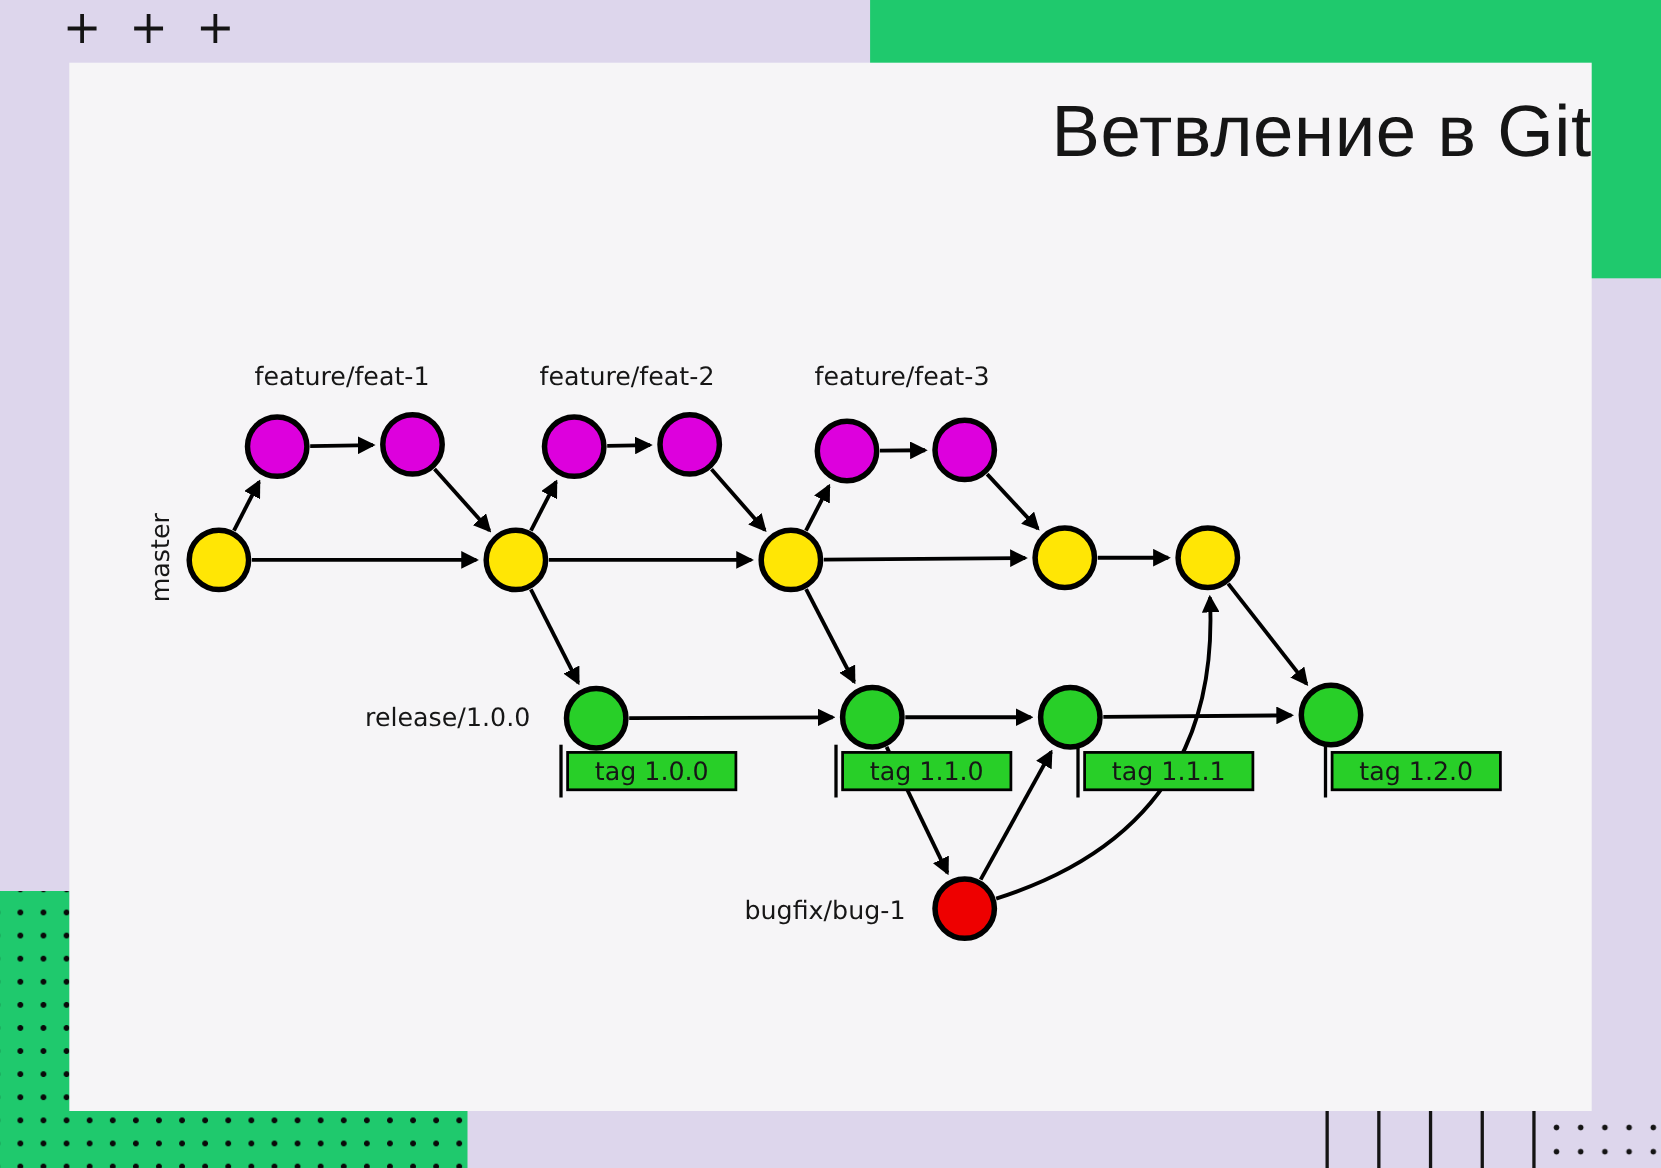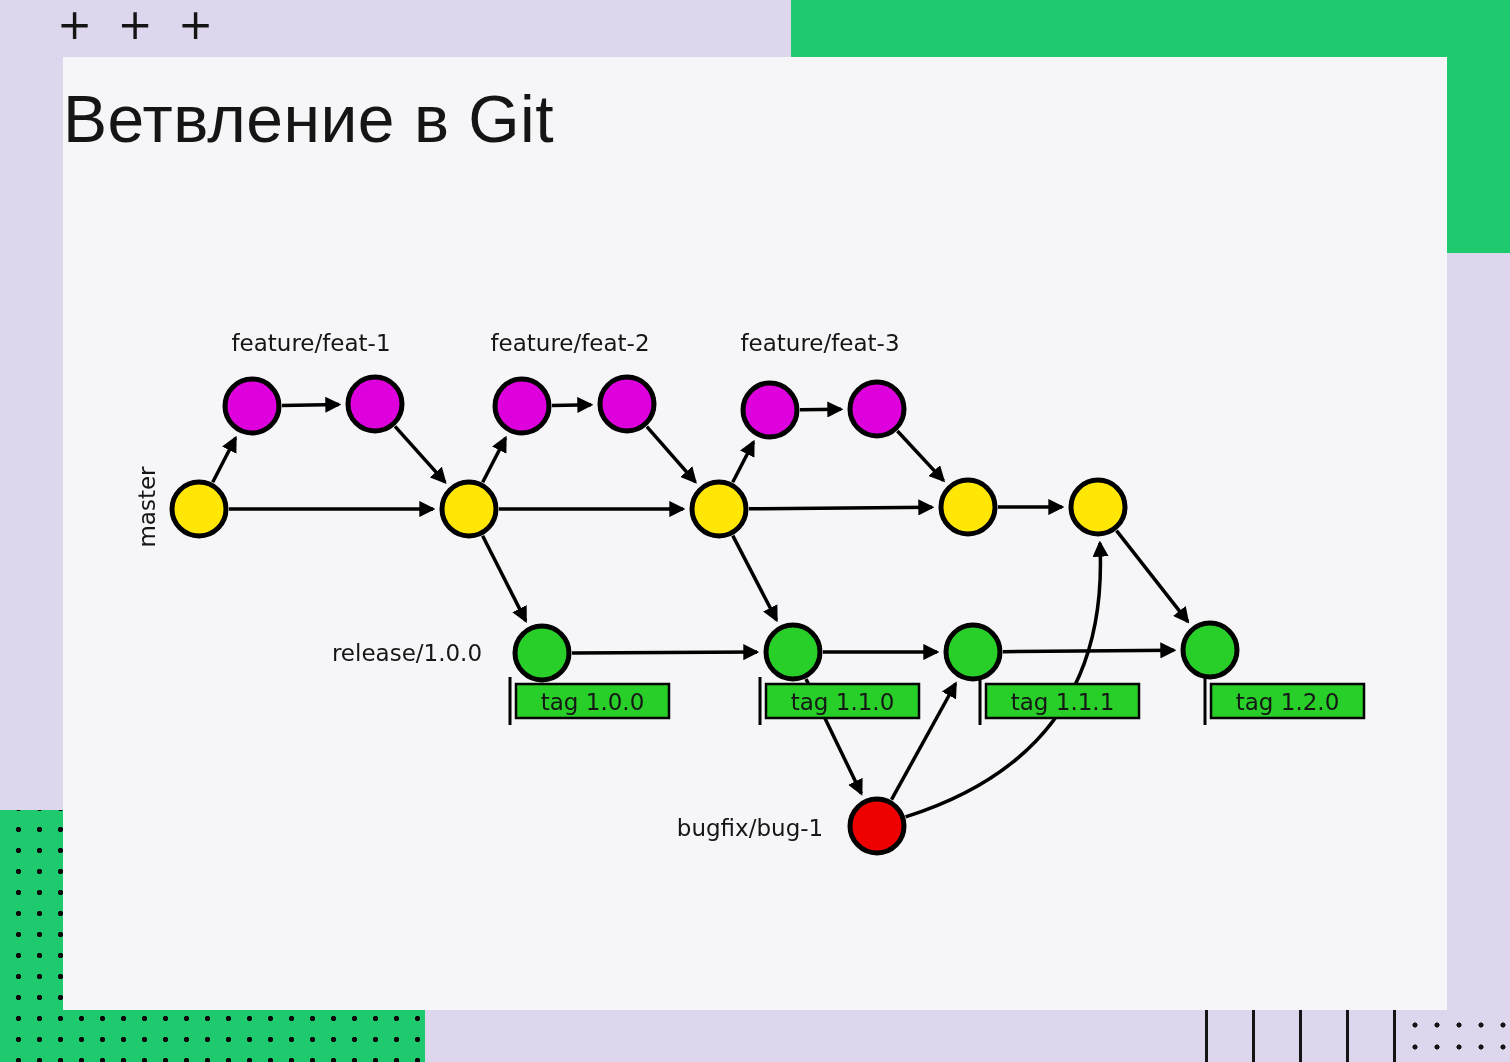--- a/index.html
+++ b/index.html
@@ -37,21 +37,21 @@
     position: absolute; left: 57px; top: 0px;
     font-size: 42px; font-weight: 400; color: #141414; letter-spacing: 6px;
     z-index: 1;
   }
   .slide {
     position: absolute; left: 63px; top: 57px; width: 1384px; height: 953px;
     background: #f6f5f7; z-index: 2;
   }
   .title {
     margin: 0; position: absolute; top: 24px; left: 0; width: 100%;
-    text-align: left; font-size: 66px; font-weight: 500; color: #151515;
+    text-align: right; font-size: 66px; font-weight: 500; color: #151515;
     font-family: "Liberation Sans", "DejaVu Sans", sans-serif;
     letter-spacing: 0.5px;
   }
   #diagram-svg { position: absolute; left: 0; top: 0; width: 1384px; height: 953px; }
   #diagram-svg .edge { stroke: #000; stroke-width: 3.5; fill: none; }
   #diagram-svg .node { stroke: #000; stroke-width: 5; }
   #diagram-svg text {
     font-family: "DejaVu Sans", sans-serif; fill: #161616; font-size: 23px;
   }
   #diagram-svg .tag-rect { stroke: #000; stroke-width: 2.5; }

